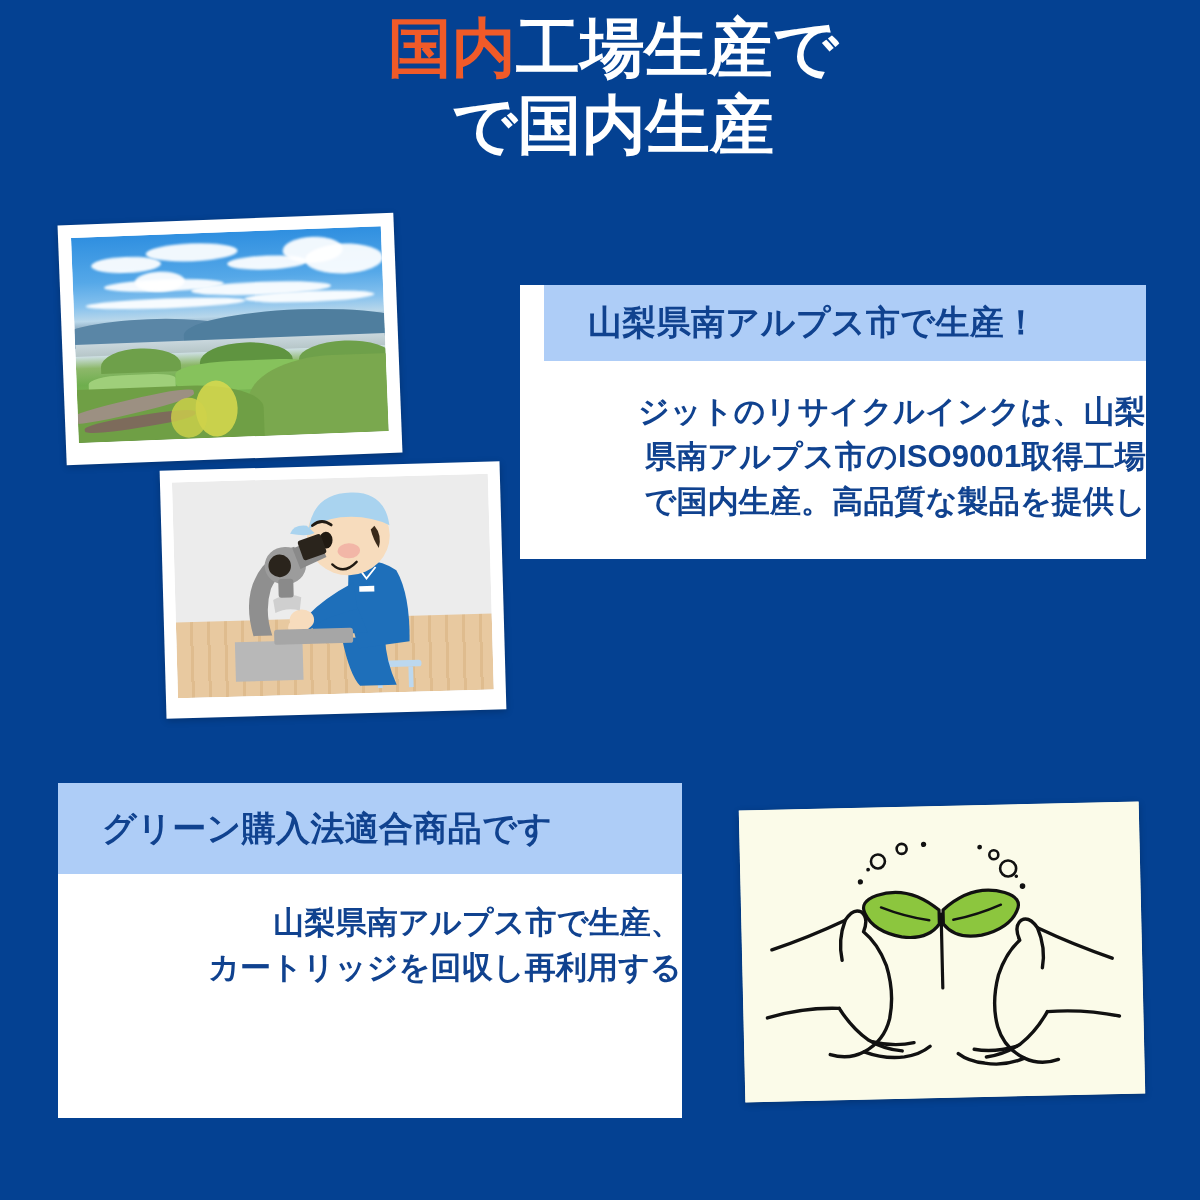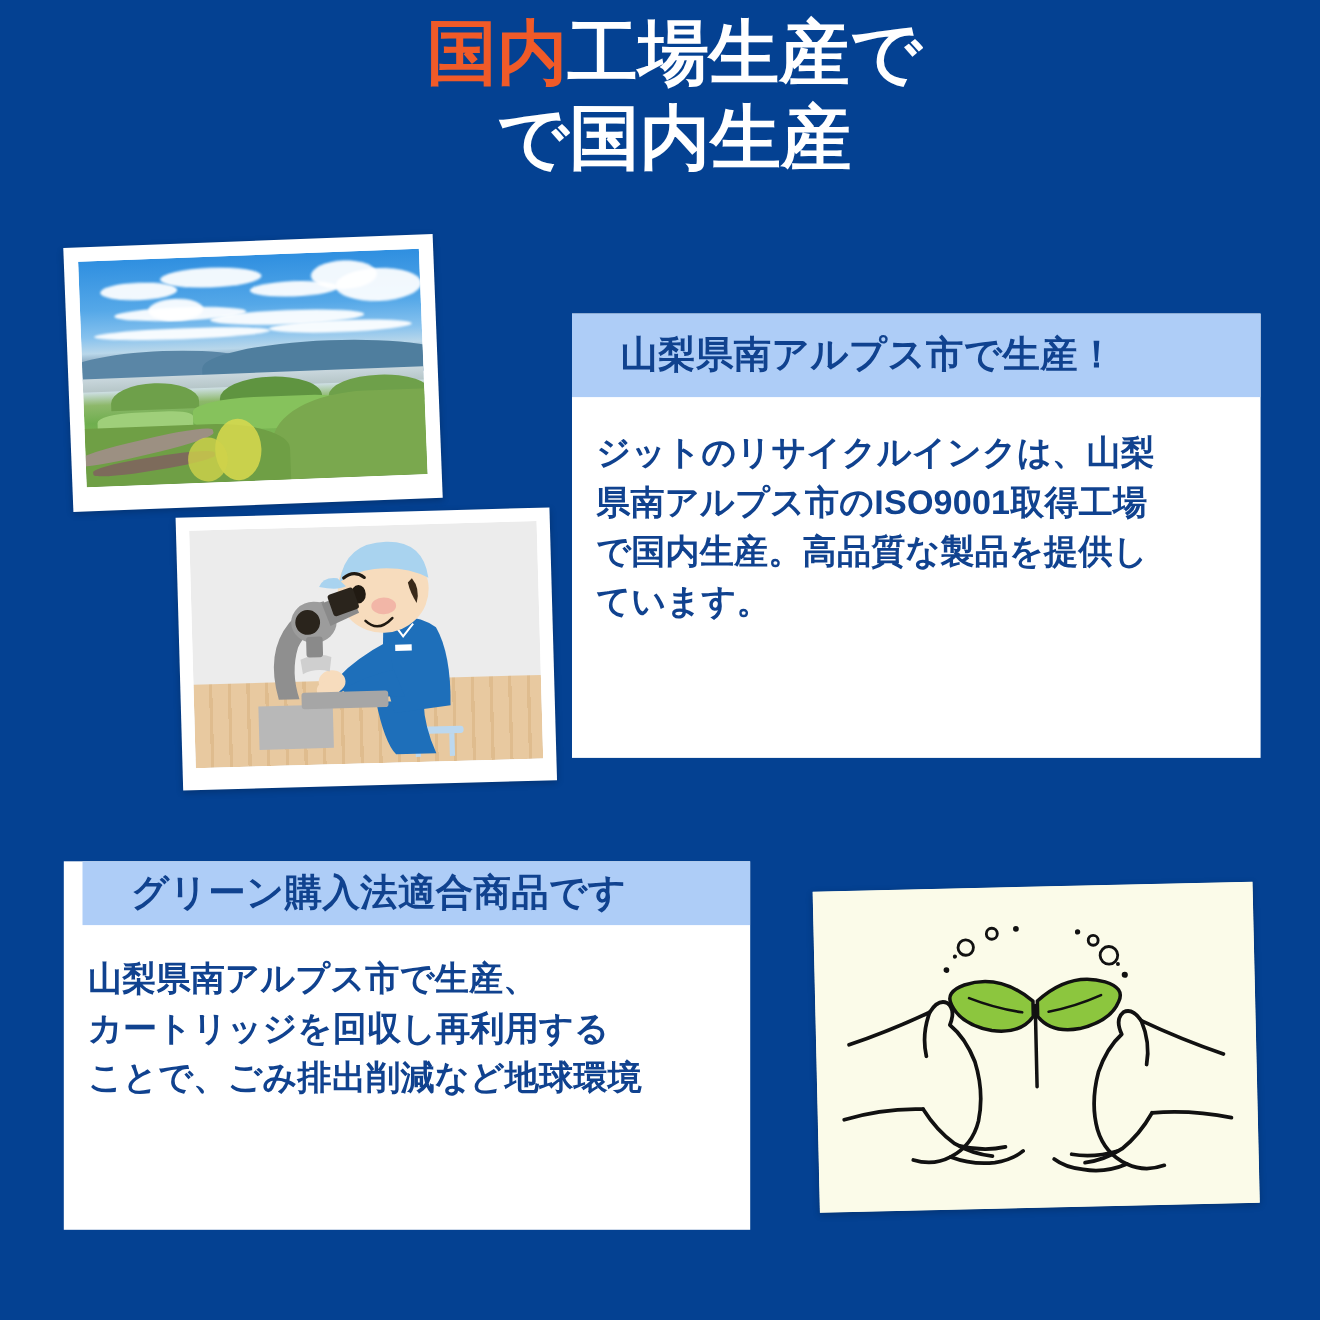--- a/index.html
+++ b/index.html
@@ -168,27 +168,29 @@
     box-sizing: border-box;
   }
   .panel-body {
     color: #10428f;
     font-weight: 700;
     box-sizing: border-box;
   }
   .panel-body .bodyline {
     display: block;
     white-space: pre;
+    text-align: right;
   }
 
   #panel-production {
     left: 520px;
     top: 285px;
     width: 626px;
-    height: 404px;
+    height: 274px;
+    padding-left: 24px;
   }
   #panel-production .panel-header {
     height: 76px;
     padding-left: 44px;
     font-size: 34px;
     letter-spacing: 0.01em;
   }
   #panel-production .panel-body {
     padding: 28px 0 0 22px;
     font-size: 31px;
@@ -196,25 +198,24 @@
     letter-spacing: 0.005em;
   }
 
   #panel-green {
     left: 58px;
     top: 783px;
     width: 624px;
     height: 335px;
   }
   #panel-green .panel-header {
-    height: 58px;
+    height: 91px;
     padding-left: 44px;
     font-size: 34px;
     letter-spacing: 0.01em;
-    margin-left: 17px;
   }
   #panel-green .panel-body {
     padding: 26px 0 0 22px;
     font-size: 31px;
     line-height: 45px;
     letter-spacing: 0.005em;
   }
 </style>
 </head>
 <body>
@@ -320,30 +321,28 @@
       </div>
     </div>
   </div>
 
   <div class="panel" id="panel-production">
     <div class="panel-header">山梨県南アルプス市で生産！</div>
     <div class="panel-body">
       <span class="bodyline">ジットのリサイクルインクは、山梨</span>
       <span class="bodyline">県南アルプス市のISO9001取得工場</span>
       <span class="bodyline">で国内生産。高品質な製品を提供し</span>
-      <span class="bodyline">ています。</span>
     </div>
   </div>
 
   <div class="panel" id="panel-green">
     <div class="panel-header">グリーン購入法適合商品です</div>
     <div class="panel-body">
       <span class="bodyline">山梨県南アルプス市で生産、</span>
       <span class="bodyline">カートリッジを回収し再利用する</span>
-      <span class="bodyline">ことで、ごみ排出削減など地球環境</span>
     </div>
   </div>
 
   <div class="photo-card" id="eco-card">
     <div class="inner">
       <div class="eco-scene">
         <svg viewBox="0 0 400 292" width="100%" height="100%">
           <g fill="none" stroke="#111111" stroke-width="3.4" stroke-linecap="round" stroke-linejoin="round">
 
             <path d="M30 140 Q68 128 104 112 Q112 100 120 104 Q128 110 122 124 Q136 136 144 158 Q152 186 146 212 Q140 234 120 244 Q104 252 86 246"></path>

